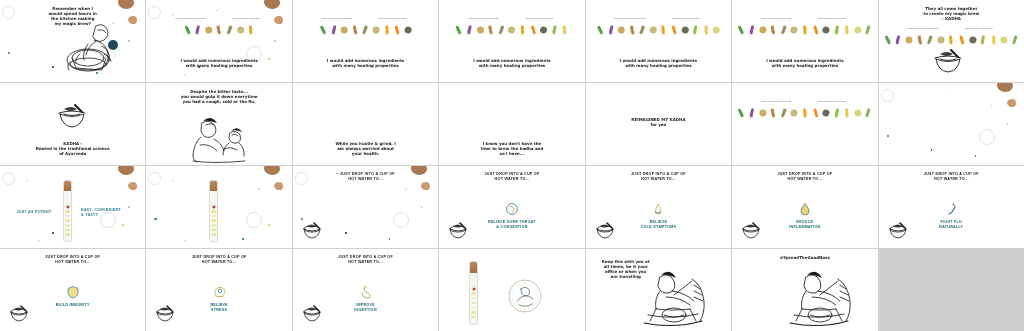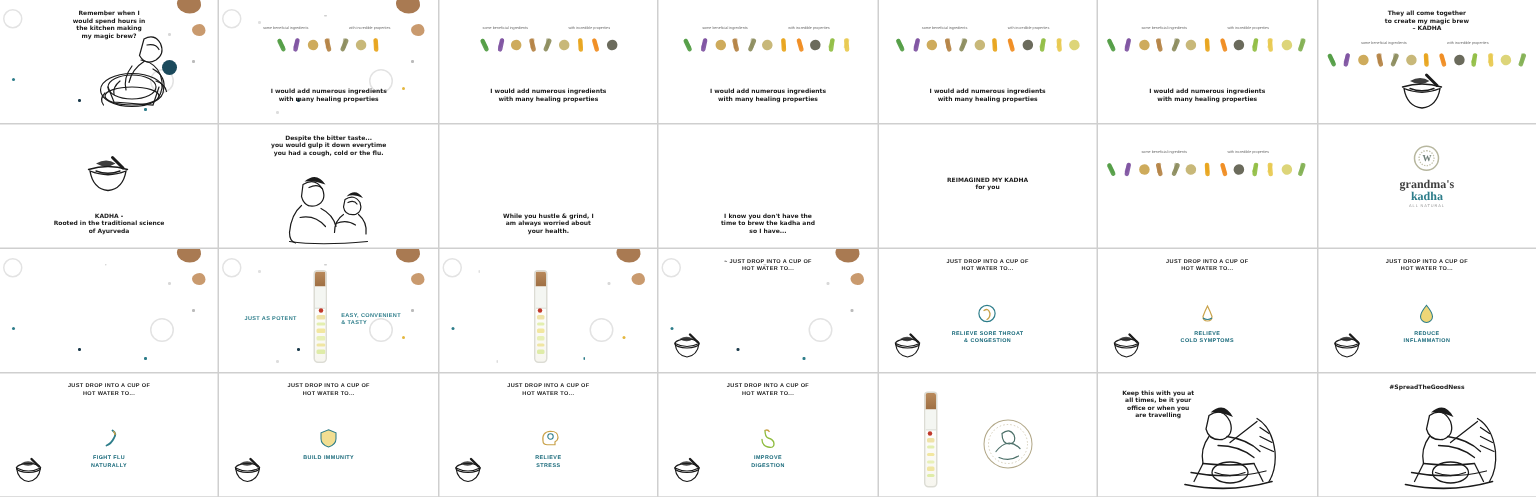--- a/index.html
+++ b/index.html
@@ -543,32 +543,20 @@
             <div style="position: absolute; left: 50%; top: 50%; transform: translate(-50%, -50%) rotate(19deg); width: 3.2px; height: 9px; background: rgb(127, 174, 79); opacity: 0.9; border-radius: 1.6px;"></div>
             <div style="position: absolute; left: 50%; top: 46%; transform: translate(-50%, -50%) rotate(6deg); width: 2.4px; height: 7px; background: rgb(127, 174, 79); opacity: 0.55; border-radius: 1.2px;"></div>
           </div>
         </div>
         <div class="ing-lbl" style="left: 44px; top: 17px; width: 34px;">some beneficial ingredients</div>
         <div class="ing-lbl" style="left: 100px; top: 17px; width: 34px;">with incredible properties</div>
       </div>
     </div>
     <div class="panel">
       <div class="pc">
-        <div class="emblem" style="top: 14px;">
-          <span>W</span>
-        </div>
-        <div class="brand" style="top: 36px;">
-          <span class="b1">grandma's</span>
-          <span class="b2">kadha</span>
-          <span class="b3">ALL NATURAL</span>
-        </div>
-      </div>
-    </div>
-    <div class="panel">
-      <div class="pc">
         <div class="dot" style="left: 8px; top: 52px; width: 2.2px; height: 2.2px; background: rgb(45, 125, 138);"></div>
         <div class="dot" style="left: 52px; top: 66px; width: 1.8px; height: 1.8px; background: rgb(27, 58, 75);"></div>
         <div class="dot" style="left: 112px; top: 22px; width: 1.7px; height: 1.7px; background: rgb(216, 216, 216);"></div>
         <div class="dot" style="left: 70px; top: 10px; width: 1.4px; height: 1.4px; background: rgb(207, 207, 207);"></div>
         <div class="dot" style="left: 96px; top: 72px; width: 1.5px; height: 1.5px; background: rgb(45, 125, 138);"></div>
         <div class="dot" style="left: 128px; top: 40px; width: 1.5px; height: 1.5px; background: rgb(187, 187, 187);"></div>
         <div class="ring" style="left: 100px; top: 46px; width: 16px; height: 16px;"></div>
         <div class="ring" style="left: 2px; top: 6px; width: 13px; height: 13px;"></div>
         <div class="blob" style="left: 118px; top: -4px; width: 16px; height: 13px;"></div>
         <div class="blob lt" style="left: 128px; top: 16px; width: 9px; height: 8px;"></div>

